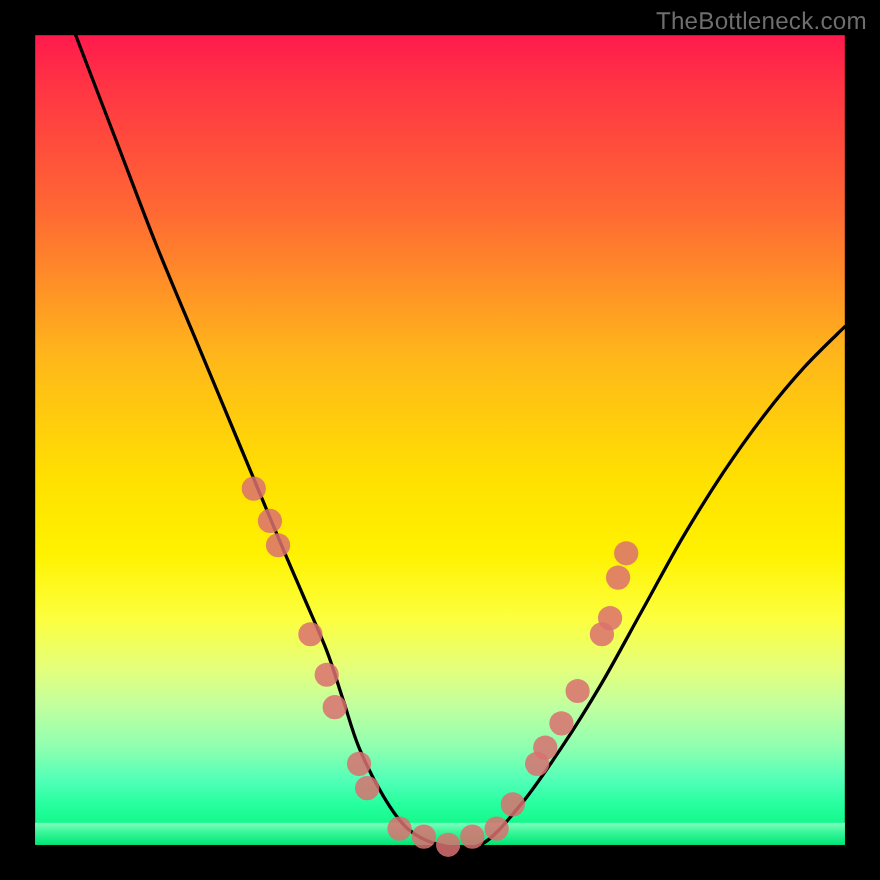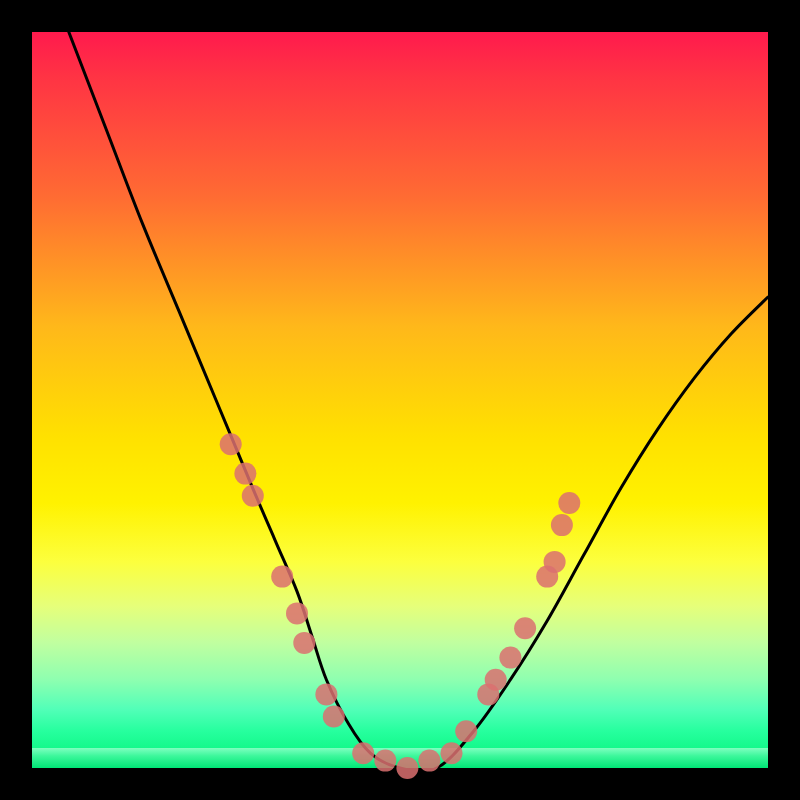--- a/index.html
+++ b/index.html
@@ -68,20 +68,21 @@
   }
   .data-dot {
     fill: #db7070;
     fill-opacity: 0.85;
   }
 </style>
 </head>
 <body>
 
 <div class="frame">
+  <div class="watermark">TheBottleneck.com</div>
   <div class="plot">
     <div class="green-band"></div>
     <svg class="curve" viewBox="0 0 736 736">
       <path id="curve-path" fill="none" stroke="#000000" stroke-width="3" stroke-linecap="round" d="M 36.8 0.0 C 42.9 15.9, 61.3 63.8, 73.6 95.7 C 85.9 127.6, 98.1 160.7, 110.4 191.4 C 122.7 222.0, 134.9 250.2, 147.2 279.7 C 159.5 309.1, 171.7 338.6, 184.0 368.0 C 196.3 397.4, 211.0 433.0, 220.8 456.3 C 230.6 479.6, 235.5 490.7, 242.9 507.8 C 250.2 525.0, 258.8 543.4, 265.0 559.4 C 271.1 575.3, 274.8 588.8, 279.7 603.5 C 284.6 618.2, 288.3 633.0, 294.4 647.7 C 300.5 662.4, 309.1 679.6, 316.5 691.8 C 323.8 704.1, 330.0 713.9, 338.6 721.3 C 347.1 728.6, 357.0 733.5, 368.0 736.0 C 379.0 738.5, 392.5 742.1, 404.8 736.0 C 417.1 729.9, 429.3 713.9, 441.6 699.2 C 453.9 684.5, 466.1 666.1, 478.4 647.7 C 490.7 629.3, 502.9 609.7, 515.2 588.8 C 527.5 567.9, 539.7 544.6, 552.0 522.6 C 564.3 500.5, 576.5 477.2, 588.8 456.3 C 601.1 435.5, 613.3 415.8, 625.6 397.4 C 637.9 379.0, 650.1 361.9, 662.4 345.9 C 674.7 330.0, 686.9 315.3, 699.2 301.8 C 711.5 288.3, 729.9 271.1, 736.0 265.0"></path>
       <g id="dots">
           <circle cx="198.7" cy="412.2" r="11" class="data-dot" fill="#db7070"></circle>
           <circle cx="213.4" cy="441.6" r="11" class="data-dot" fill="#db7070"></circle>
           <circle cx="220.8" cy="463.7" r="11" class="data-dot" fill="#db7070"></circle>
           <circle cx="250.2" cy="544.6" r="11" class="data-dot" fill="#db7070"></circle>
           <circle cx="265.0" cy="581.4" r="11" class="data-dot" fill="#db7070"></circle>

